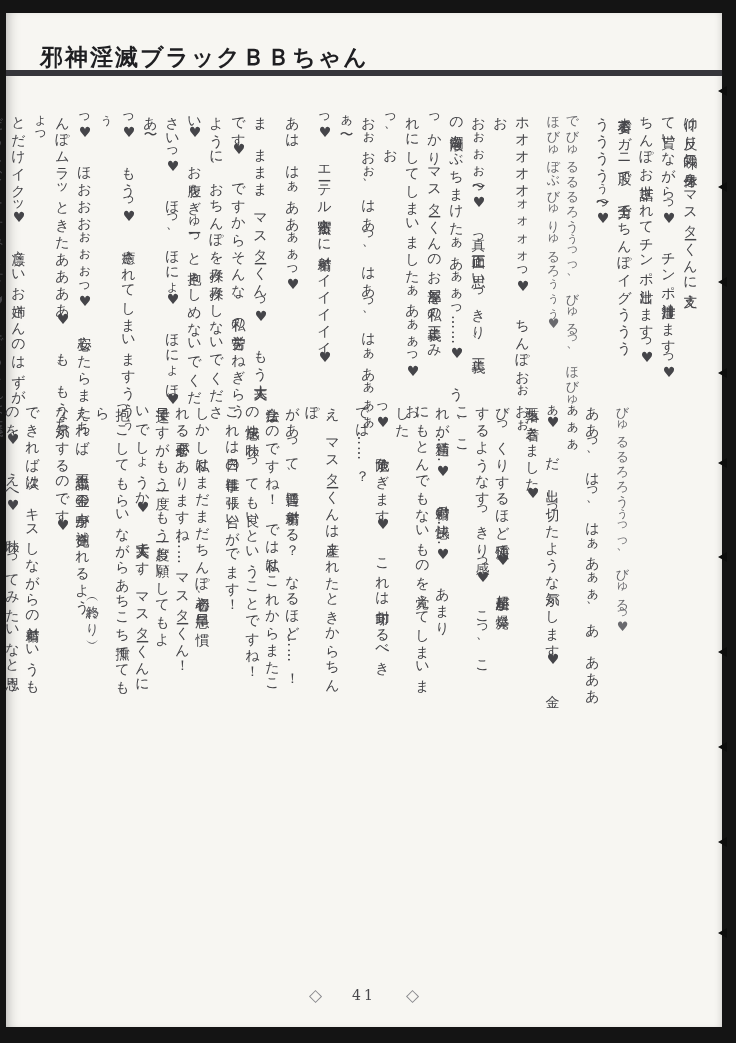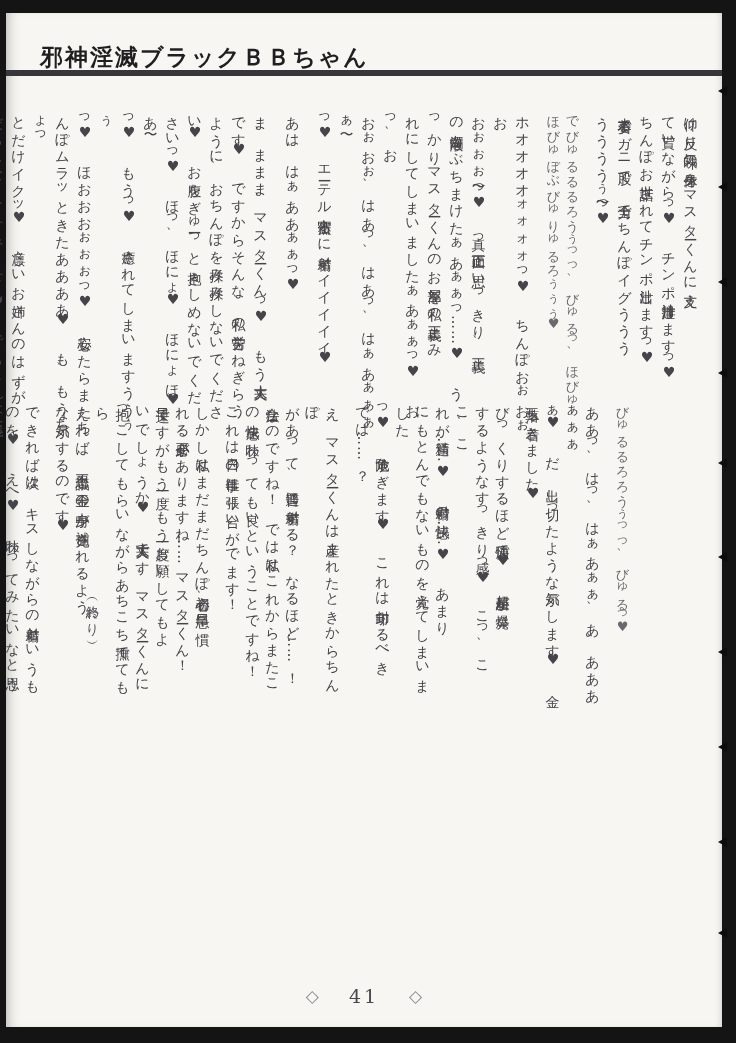--- a/index.html
+++ b/index.html
@@ -48,21 +48,21 @@
     position:absolute;left:78px;top:580px;
     writing-mode:vertical-rl;
     font-size:13.5px;color:#55555a;letter-spacing:2px;
   }
   .footer{
     position:absolute;left:0;top:972px;width:100%;
     display:flex;justify-content:center;align-items:center;gap:30px;
     color:#6b6b70;
   }
   .footer .diamond{font-size:17px;color:#8a8a8e;}
-  .footer .pageno{font-size:19px;color:#48484c;letter-spacing:3px;}
+  .footer .pageno{font-size:14px;color:#48484c;letter-spacing:3px;}
   .edge-mark{
     position:absolute;right:9px;width:0;height:0;
     border-top:5px solid transparent;border-bottom:5px solid transparent;
     border-right:9px solid #0d0d0d;
   }
 </style>
 </head>
 <body>
 
 <div class="page">

